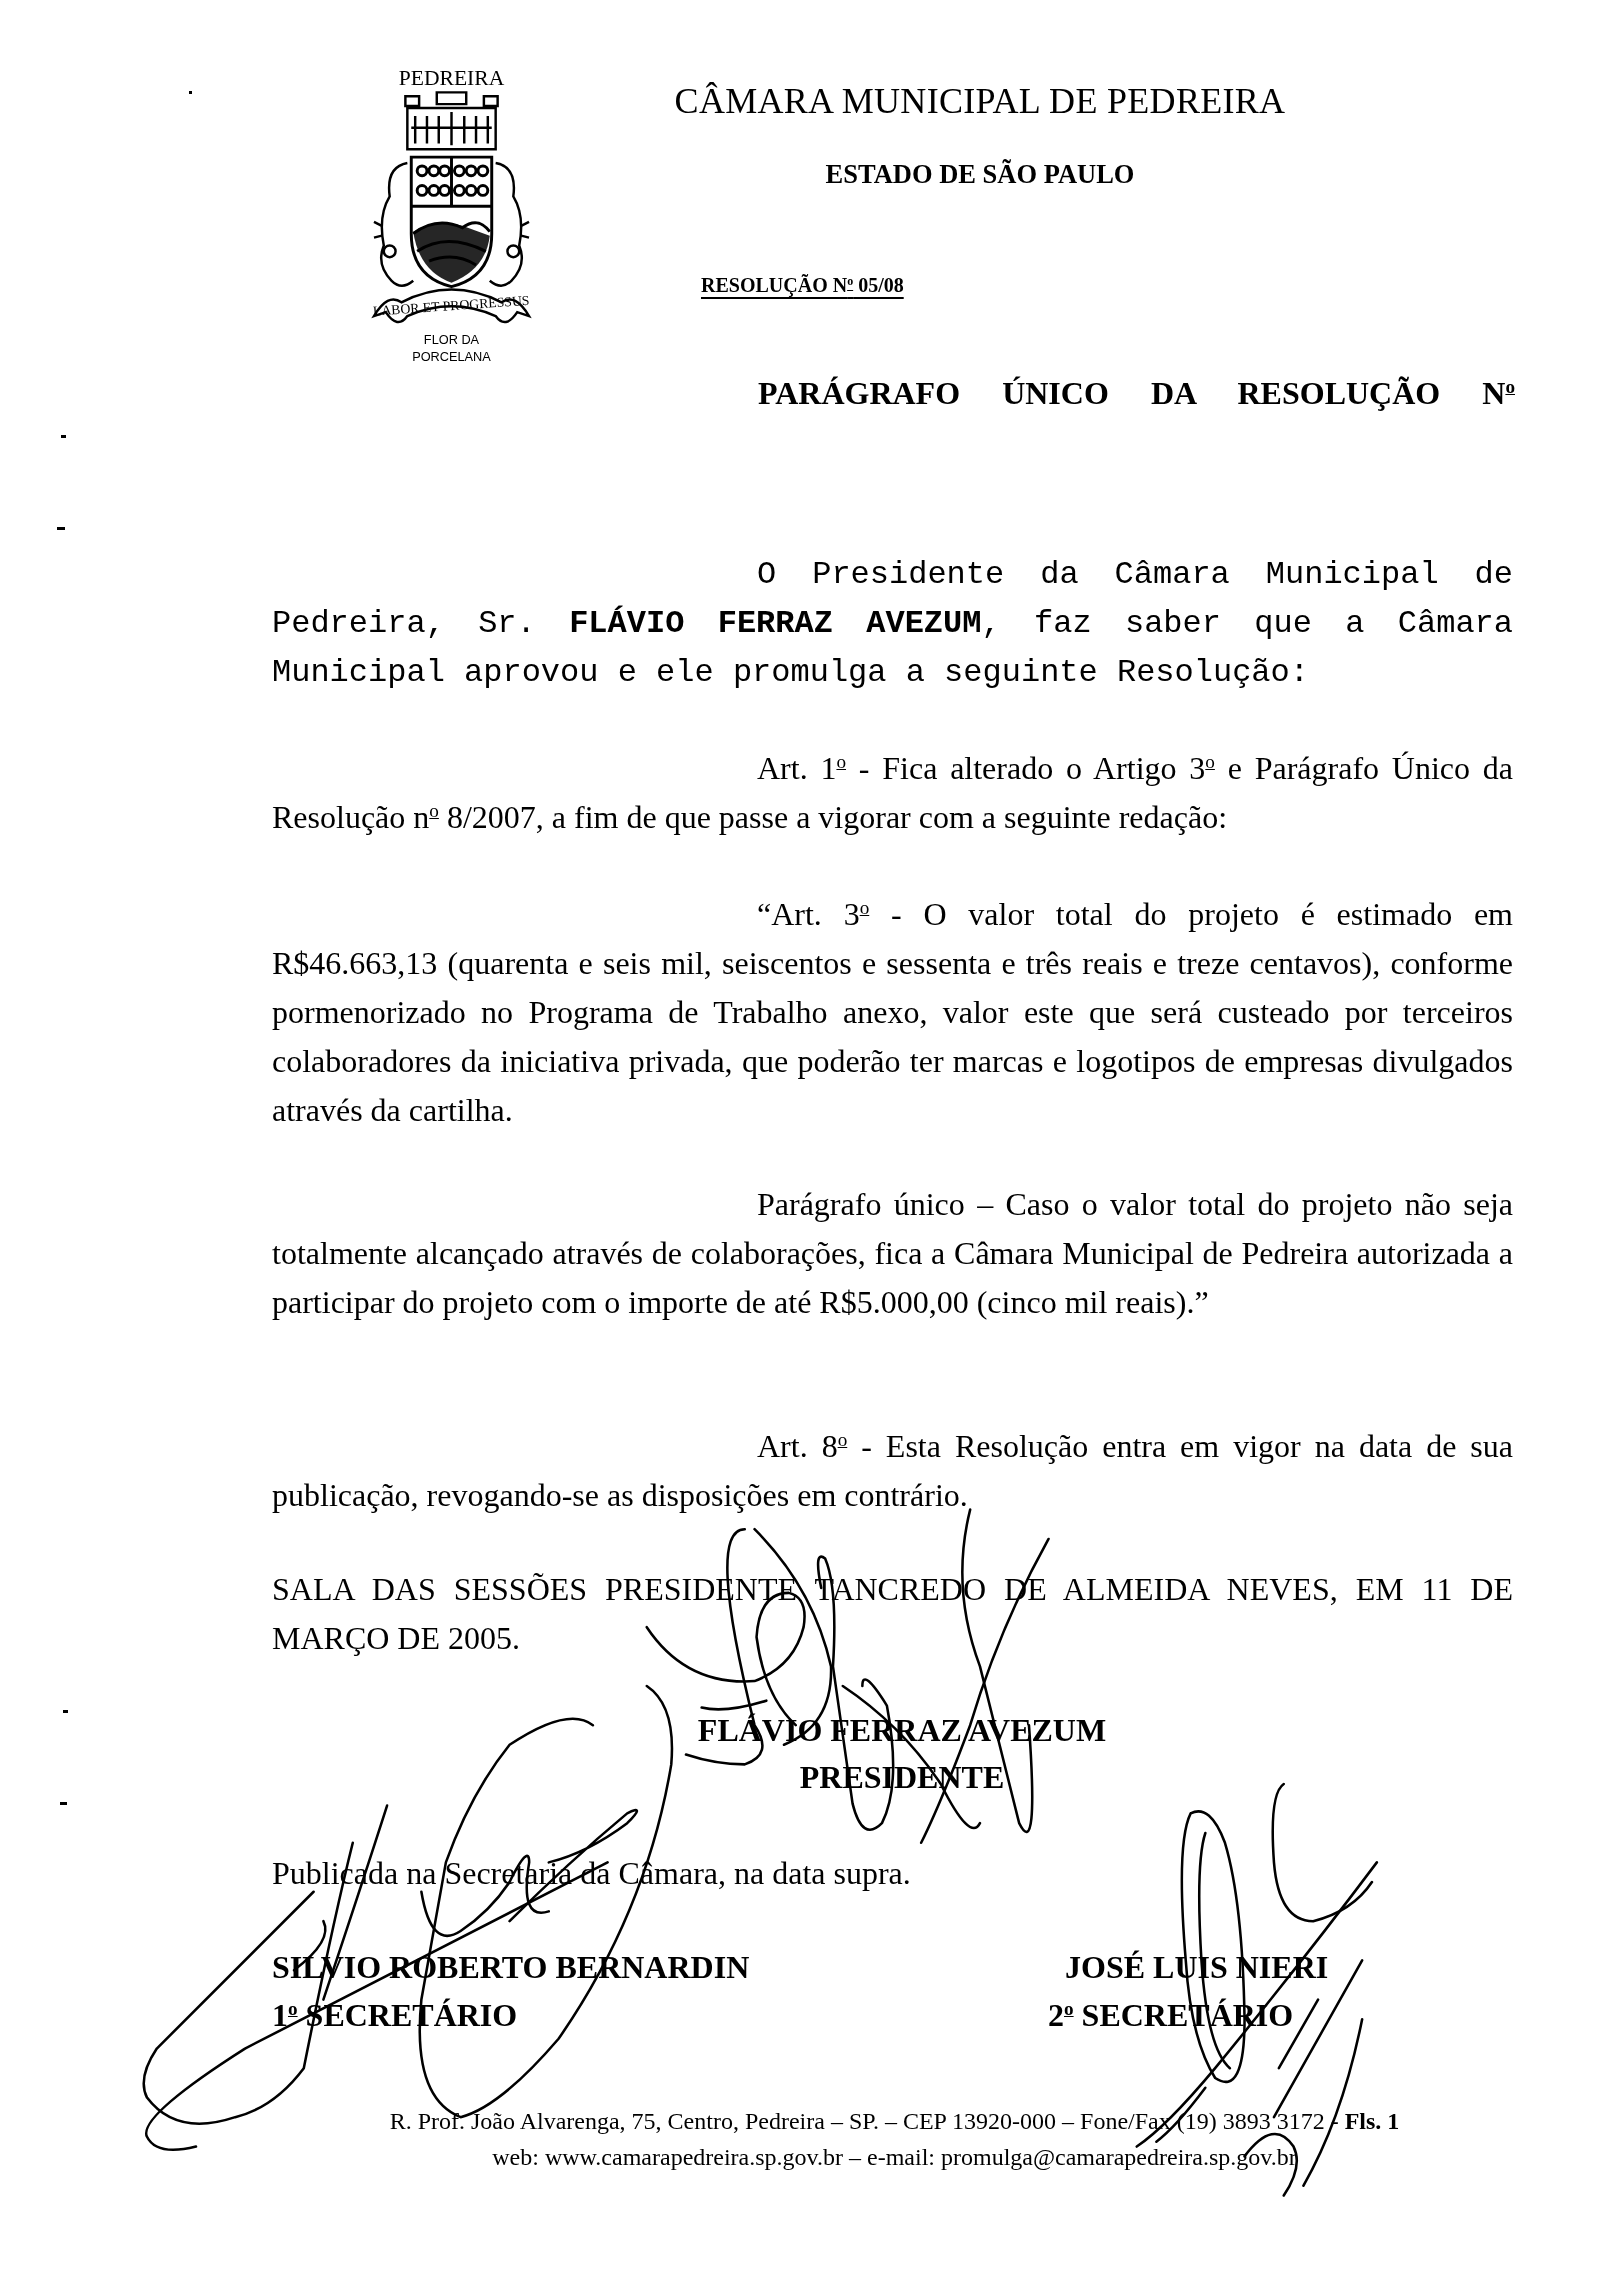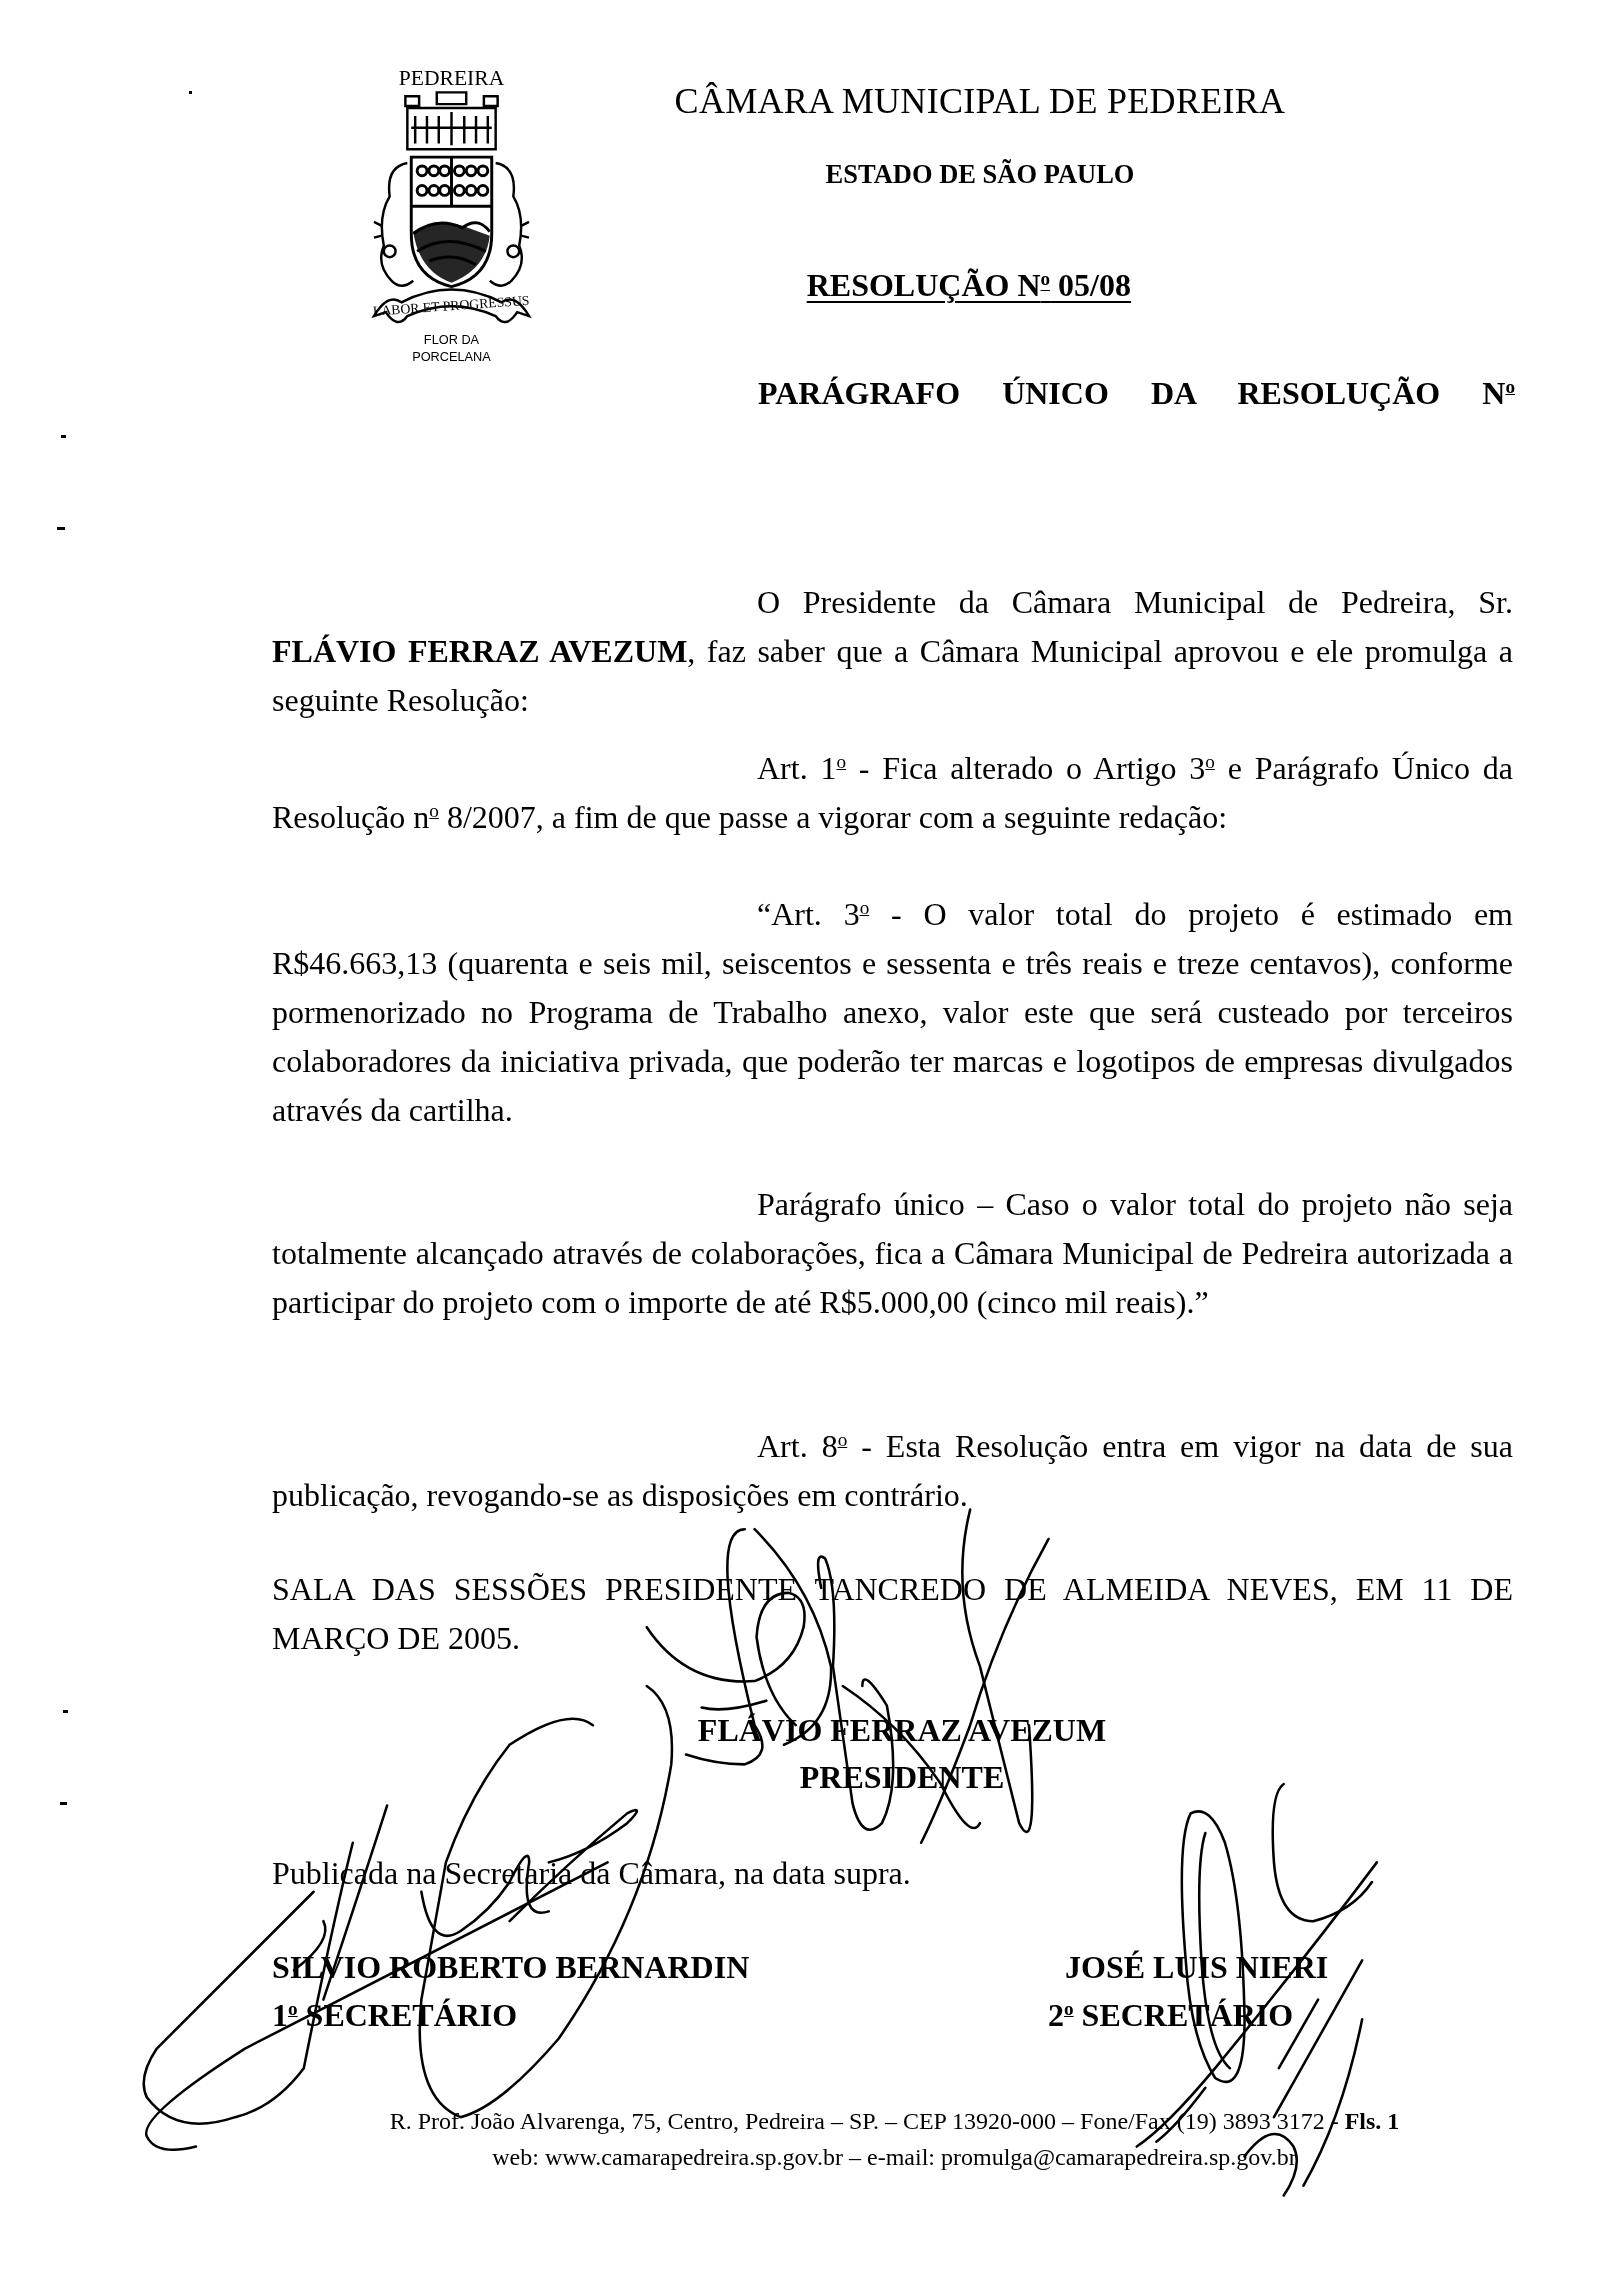--- a/index.html
+++ b/index.html
@@ -6,23 +6,23 @@
     body { width: 1614px; height: 2294px; position: relative; overflow: hidden; color: #000; }
     .abs { position: absolute; }
     .serif { font-family: "Liberation Serif", "DejaVu Serif", serif; }
 
     
     #emblem { left: 368px; top: 59px; width: 167px; height: 314px; }
     #title { left: 588px; top: 80px; width: 784px; text-align: center;
              font-size: 36px; line-height: 43px; letter-spacing: 0.3px; }
     #subtitle { left: 686px; top: 159px; width: 588px; text-align: center;
                 font-size: 26.5px; line-height: 31px; font-weight: bold; }
-    #resolution { left: 739px; top: 267px; width: 392px;
-                  font-size: 32px; line-height: 37px; font-weight: bold;
-                  text-decoration: underline; text-underline-offset: 4.9px; text-decoration-thickness: 2px; text-align: right; }
+    #resolution { left: 701px; top: 267px; width: 392px;
+                  font-size: 20px; line-height: 37px; font-weight: bold;
+                  text-decoration: underline; text-underline-offset: 4.9px; text-decoration-thickness: 2px; }
 
     #headline { left: 758px; top: 369px; width: 757px;
                 font-size: 32px; line-height: 49px; font-weight: bold; text-align: justify; text-align-last: justify; }
     #headline .last { text-align-last: left; }
 
     
     .body-text { font-size: 32px; line-height: 49px; text-align: justify; }
     .para { position: absolute; left: 272px; width: 1241px; }
     .para .indent { display: inline-block; width: 485px; }
 
@@ -93,21 +93,21 @@
 </svg>
 
 <div id="title" class="abs serif">CÂMARA MUNICIPAL DE PEDREIRA</div>
 <div id="subtitle" class="abs serif">ESTADO DE SÃO PAULO</div>
 <div id="resolution" class="abs serif"><span>RESOLUÇÃO N</span><sup class="ord">o</sup><span> 05/08</span></div>
 
 <div id="headline" class="abs serif">
   <div><span>PARÁGRAFO ÚNICO DA RESOLUÇÃO N</span><sup class="ord">o</sup></div>
 </div>
 
-<div class="para body-text serif" style="top:578px;"><span class="indent"></span><span>O Presidente da Câmara Municipal de Pedreira, Sr. </span><span class="bold">FLÁVIO FERRAZ AVEZUM</span><span>, faz saber que a Câmara Municipal aprovou e ele promulga a seguinte Resolução:</span></div>
+<div class="para body-text serif" style="top:550px;font-family:Liberation Mono, monospace;"><span class="indent"></span><span>O Presidente da Câmara Municipal de Pedreira, Sr. </span><span class="bold">FLÁVIO FERRAZ AVEZUM</span><span>, faz saber que a Câmara Municipal aprovou e ele promulga a seguinte Resolução:</span></div>
 
 <div class="para body-text serif" style="top:744px;"><span class="indent"></span><span>Art. 1</span><sup class="ord">o</sup><span> - Fica alterado o Artigo 3</span><sup class="ord">o</sup><span> e Parágrafo Único da Resolução n</span><sup class="ord">o</sup><span> 8/2007, a fim de que passe a vigorar com a seguinte redação:</span></div>
 
 <div class="para body-text serif" style="top:890px;"><span class="indent"></span><span>“Art. 3</span><sup class="ord">o</sup><span> - O valor total do projeto é estimado em R$46.663,13 (quarenta e seis mil, seiscentos e sessenta e três reais e treze centavos), conforme pormenorizado no Programa de Trabalho anexo, valor este que será custeado por terceiros colaboradores da iniciativa privada, que poderão ter marcas e logotipos de empresas divulgados através da cartilha.</span></div>
 
 <div class="para body-text serif" style="top:1180px;"><span class="indent"></span><span>Parágrafo único – Caso o valor total do projeto não seja totalmente alcançado através de colaborações, fica a Câmara Municipal de Pedreira autorizada a participar do projeto com o importe de até R$5.000,00 (cinco mil reais).”</span></div>
 
 <div class="para body-text serif" style="top:1422px;"><span class="indent"></span><span>Art. 8</span><sup class="ord">o</sup><span> - Esta Resolução entra em vigor na data de sua publicação, revogando-se as disposições em contrário.</span></div>
 
 <div class="para body-text serif" style="top:1565px;">SALA DAS SESSÕES PRESIDENTE TANCREDO DE ALMEIDA NEVES, EM 11 DE MARÇO DE 2005.</div>

